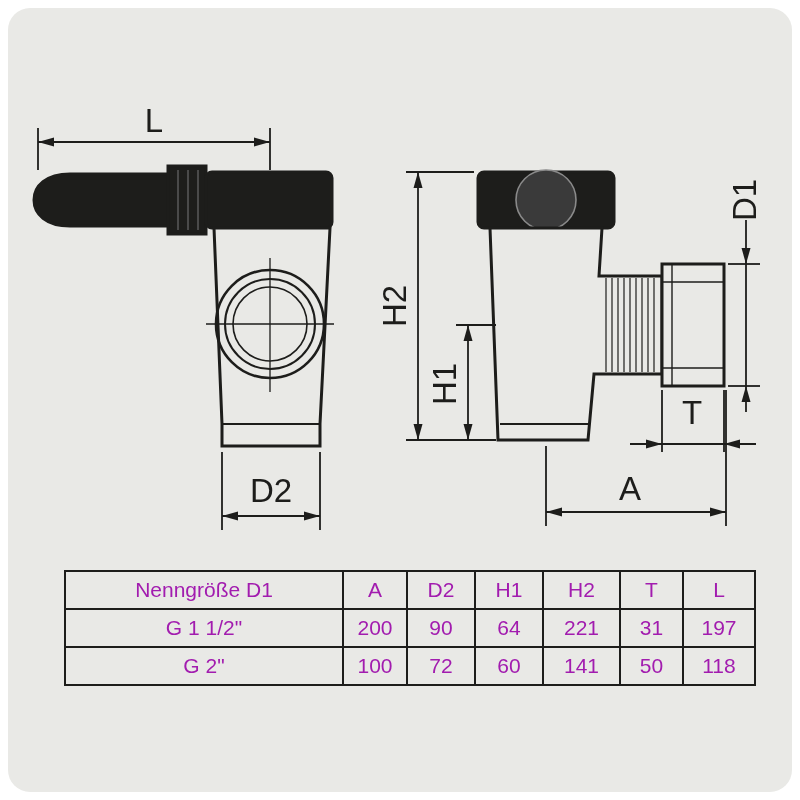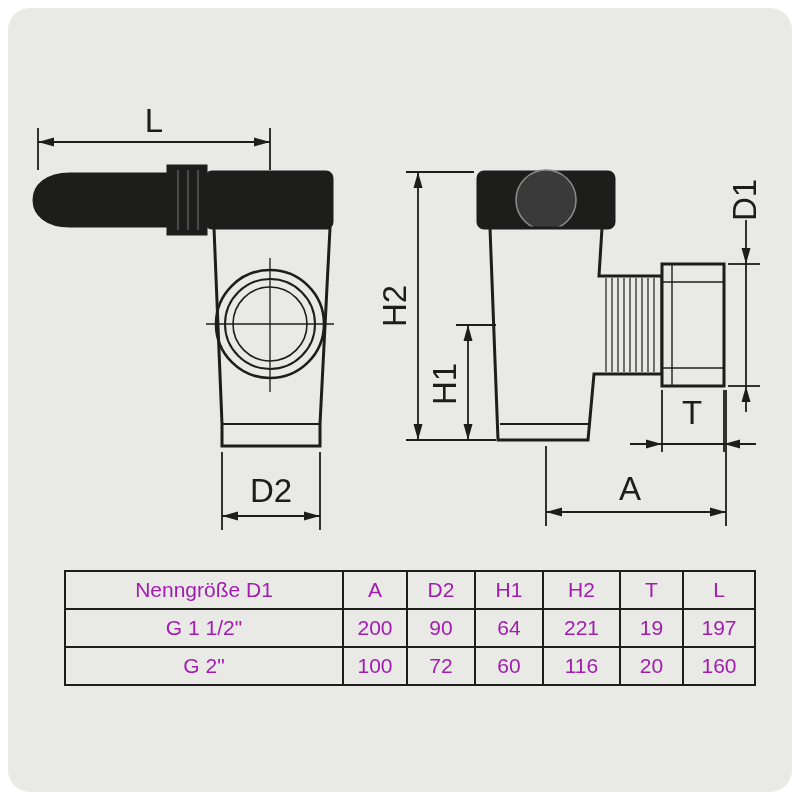--- a/index.html
+++ b/index.html
@@ -143,27 +143,27 @@
       <th class="c4">H2</th>
       <th class="c5">T</th>
       <th class="c6">L</th>
     </tr>
     <tr>
       <td>G 1 1/2"</td>
       <td>200</td>
       <td>90</td>
       <td>64</td>
       <td>221</td>
-      <td>19</td>
+      <td>31</td>
       <td>197</td>
     </tr>
     <tr>
       <td>G 2"</td>
       <td>100</td>
       <td>72</td>
       <td>60</td>
-      <td>116</td>
-      <td>20</td>
-      <td>160</td>
+      <td>141</td>
+      <td>50</td>
+      <td>118</td>
     </tr>
   </tbody>
     </table>
 </div>
 
 </body></html>

